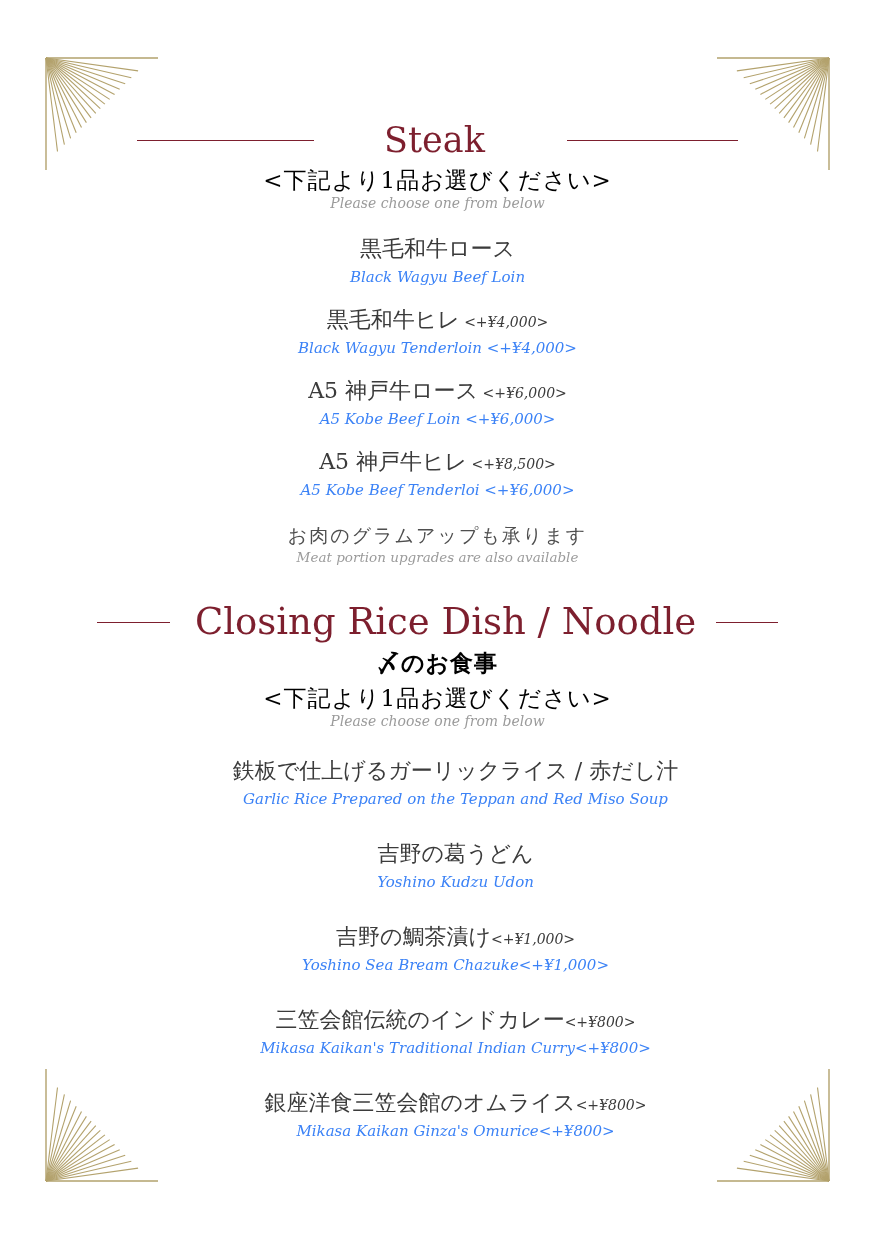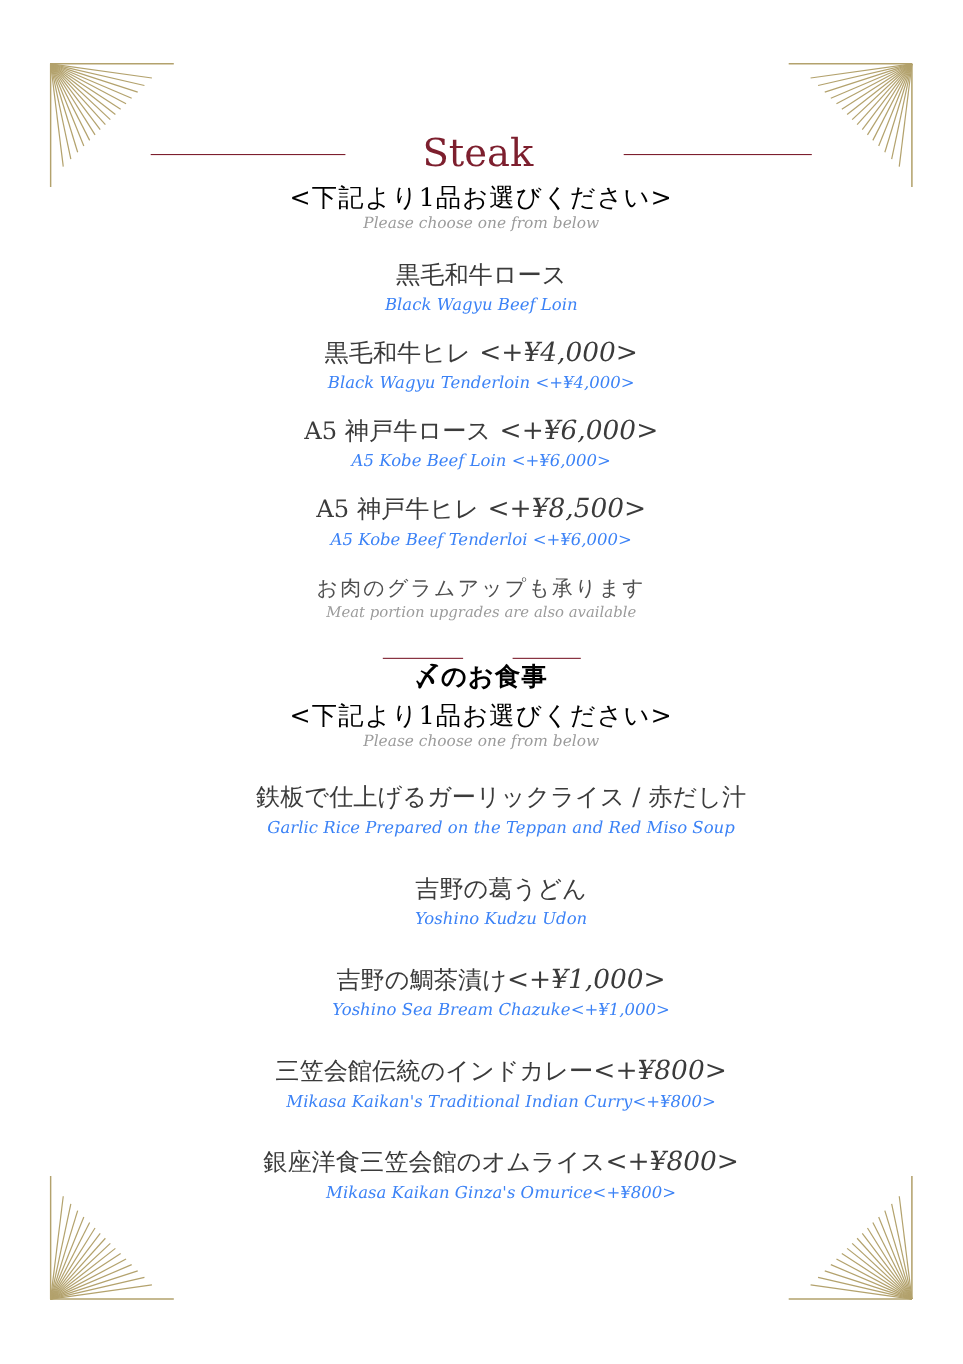--- a/index.html
+++ b/index.html
@@ -31,21 +31,21 @@
   .sec-closing .rule-r{width:62px;margin-left:20px;}
   .title{color:#7d1f2e;font-weight:normal;margin:0;}
   .sec-steak .title{font-size:35px;line-height:44px;}
   .sec-closing .title{font-size:37px;line-height:48px;}
   .subtitle-jp{color:#000000;font-size:23px;line-height:30px;font-weight:bold;margin-top:2px;letter-spacing:1px;}
   .choose-jp{color:#000000;font-size:23px;line-height:24px;margin-top:6px;letter-spacing:1px;}
   .sec-closing .choose-jp{margin-top:8px;}
   .choose-en{color:#9b9b9b;font-size:14px;line-height:18px;font-style:italic;margin-top:2px;}
   
   .item .jp{color:#3b3b3b;font-size:22px;line-height:30px;}
-  .item .price{font-style:italic;font-size:24px;color:#3b3b3b;}
+  .item .price{font-style:italic;font-size:14px;color:#3b3b3b;}
   .item .en{color:#3b82f6;font-size:15px;line-height:19px;font-style:italic;margin-top:2px;}
   .sec-steak .item{margin-top:18px;}
   .sec-steak .item.first{margin-top:22px;}
   .sec-closing .item{margin-top:30px;padding-left:36px;}
   .sec-closing .item.first{margin-top:26px;}
   .footer-jp{color:#4f4f4f;font-size:19px;line-height:26px;margin-top:22px;letter-spacing:2px;}
   .footer-en{color:#9b9b9b;font-size:13.5px;line-height:17px;font-style:italic;margin-top:1px;}
 </style>
 </head>
 <body>
@@ -171,20 +171,21 @@
       <div class="en">A5 Kobe Beef Tenderloi &lt;+¥6,000&gt;</div>
     </div>
 
     <div class="footer-jp">お肉のグラムアップも承ります</div>
     <div class="footer-en">Meat portion upgrades are also available</div>
   </div>
 
   <div class="section sec-closing">
     <div class="header-row">
       <span class="rule rule-l"></span>
+      <h1 class="title">Closing Rice Dish / Noodle</h1>
       <span class="rule rule-r"></span>
     </div>
     <div class="subtitle-jp">〆のお食事</div>
     <div class="choose-jp">&lt;下記より1品お選びください&gt;</div>
     <div class="choose-en">Please choose one from below</div>
 
     <div class="item first">
       <div class="jp"><span>鉄板で仕上げるガーリックライス / 赤だし汁</span><span class="price"></span></div>
       <div class="en">Garlic Rice Prepared on the Teppan and Red Miso Soup</div>
     </div>

